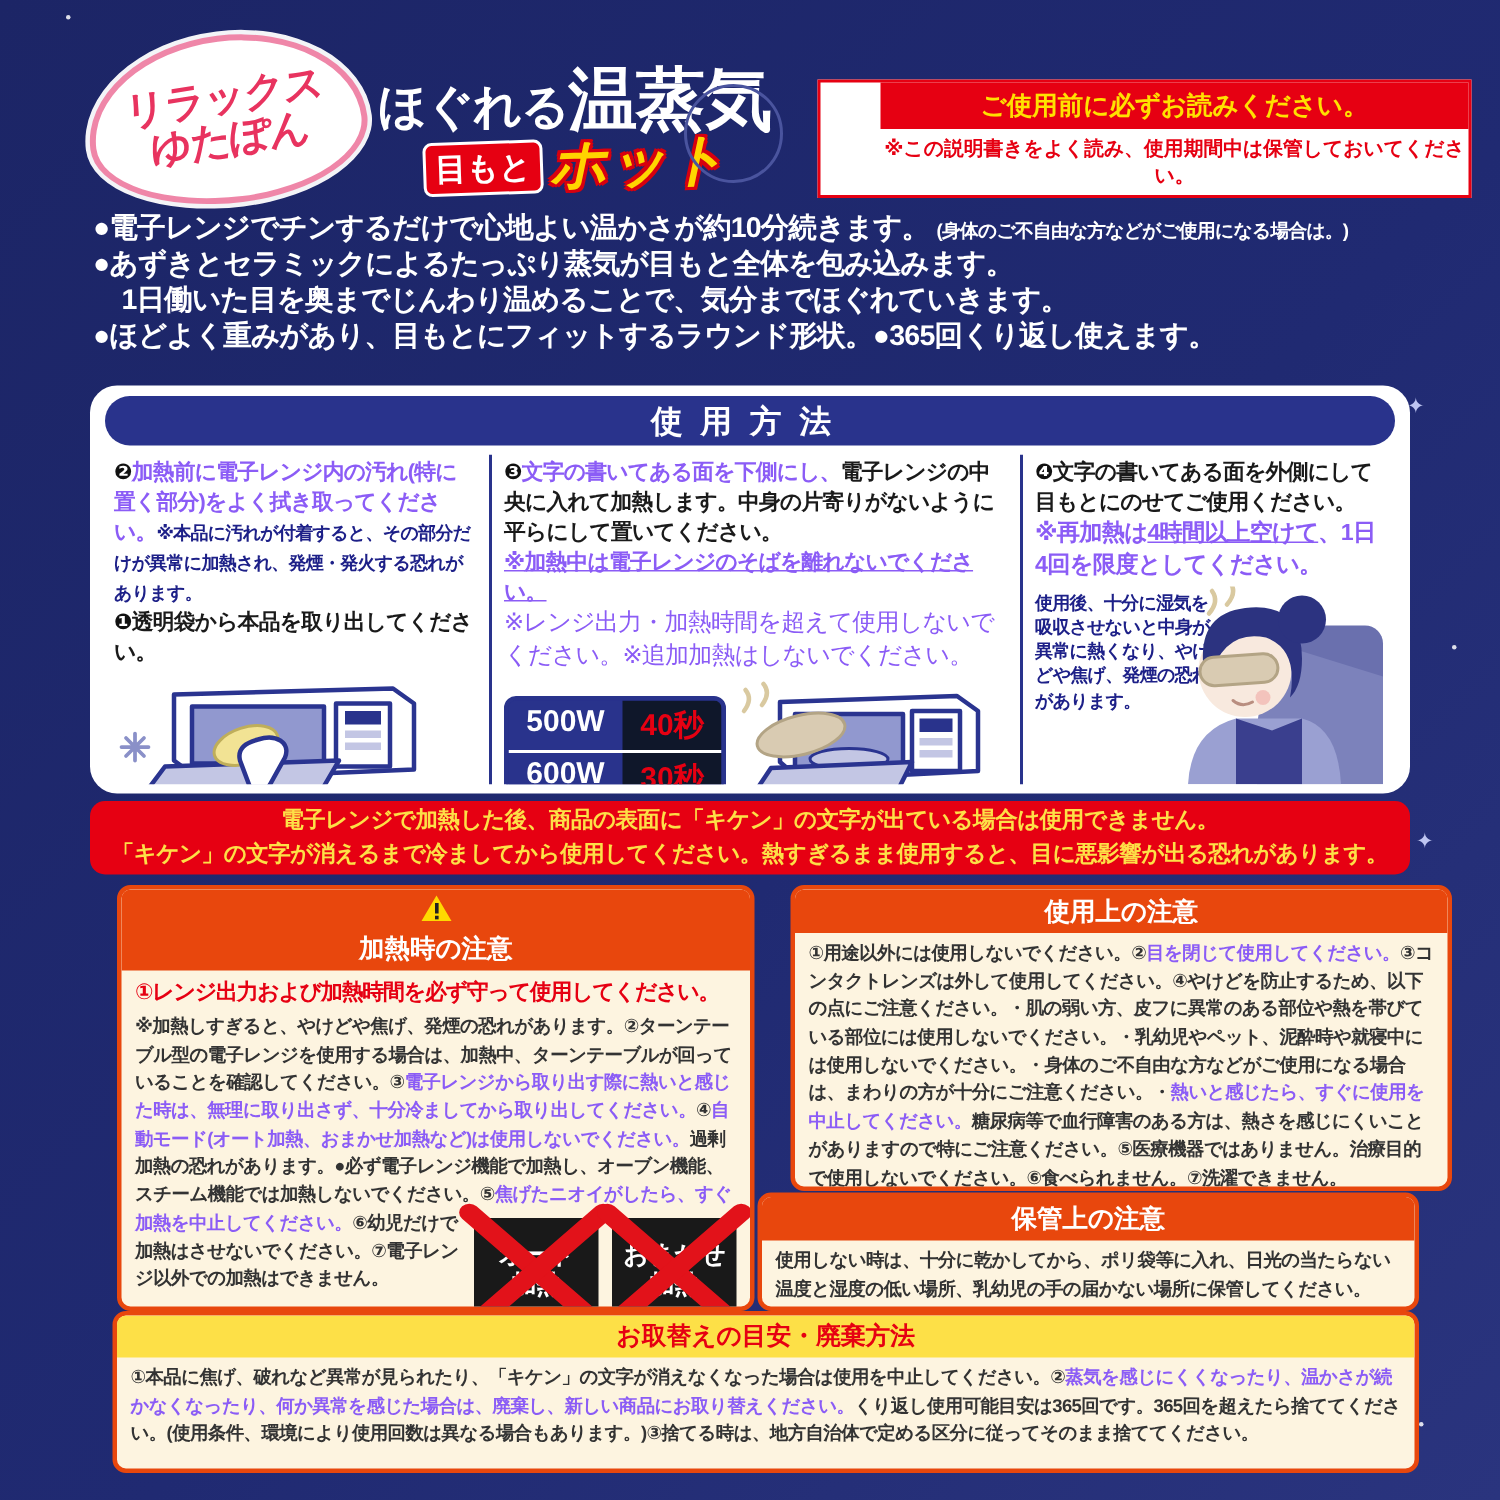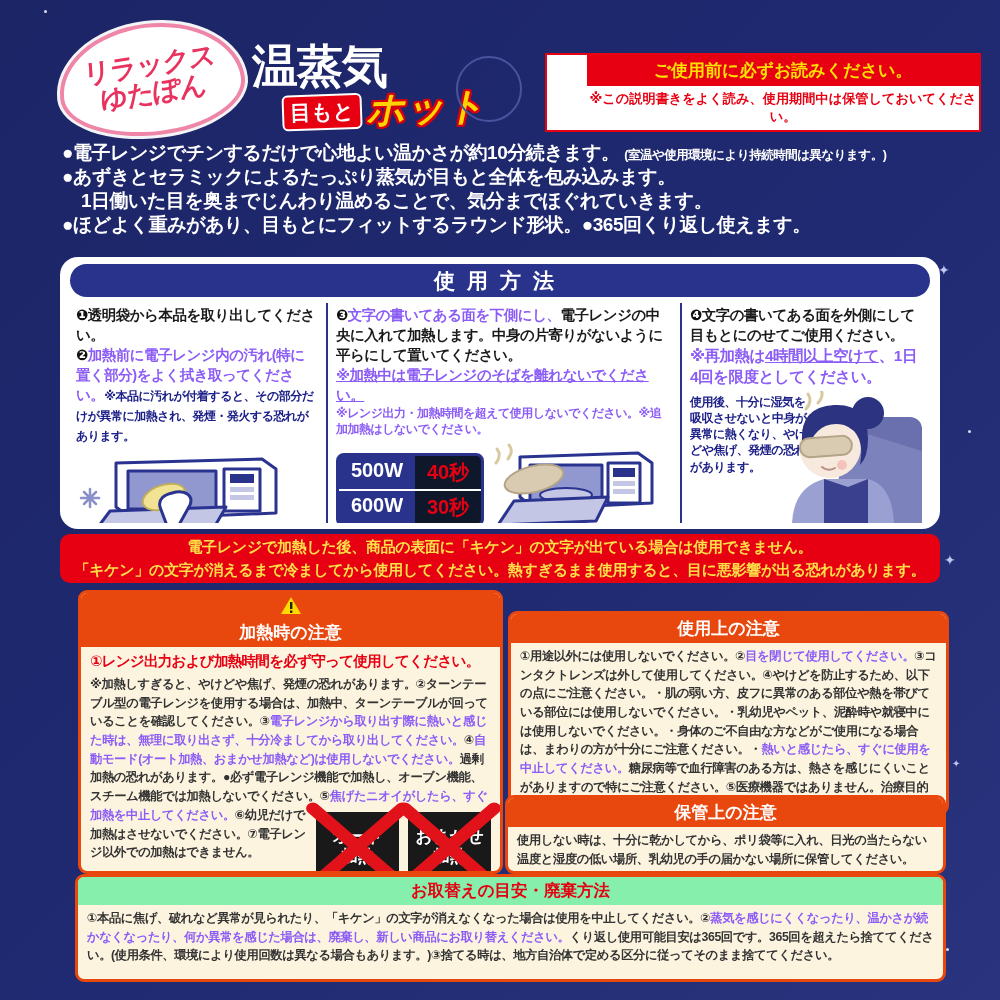--- a/index.html
+++ b/index.html
@@ -46,43 +46,43 @@
   .ucol1{width:242px;border-right:2px solid #29338c;}
   .ucol2{width:336px;border-right:2px solid #29338c;}
   .ucol3{flex:1;}
   .step{font-size:14.5px;font-weight:800;line-height:1.38;color:#1a1a1a;letter-spacing:-.5px;}
   .num{color:#111;}
   .red{color:#8b5cf6;}
   .navy{color:#1d2088;}
   .dark{color:#333;}
   .u{text-decoration:underline;}
   .small-note{font-size:12px;font-weight:700;letter-spacing:-.5px;line-height:1.35;}
-  .warn-sub{font-size:12px;font-weight:700;letter-spacing:-.5px;line-height:1.35;}
+  .warn-sub{font-size:16px;font-weight:400;letter-spacing:-.5px;line-height:1.35;}
   
   .power-row2{display:flex;align-items:flex-end;margin-top:4px;}
   .power{border:3px solid #29338c;border-radius:8px;overflow:hidden;background:#29338c;flex:0 0 auto;}
   .prow{display:flex;}
   .prow + .prow{border-top:2px solid #fff;}
   .pw{background:#29338c;color:#fff;font-weight:900;font-size:20px;padding:3px 7px;width:62px;text-align:center;}
   .pt{background:#0f172a;color:#e60012;font-weight:900;font-size:20px;padding:3px 7px;width:52px;text-align:center;}
   
   .danger{left:60px;top:534px;width:880px;height:49px;background:#e60012;border-radius:10px;
           color:#fde047;font-weight:800;font-size:15px;text-align:center;line-height:1.5;
           display:flex;flex-direction:column;justify-content:center;letter-spacing:-.3px;}
   
   .cbox{background:#fdf4e0;border:3px solid #e8470d;border-radius:9px;overflow:hidden;}
   .chead{background:#e8470d;color:#fff;font-weight:800;font-size:17px;text-align:center;
          padding:3px 0;display:flex;align-items:center;justify-content:center;gap:6px;flex-direction:column;}
   .cbody{font-size:12.3px;font-weight:700;line-height:1.52;letter-spacing:-.4px;padding:4px 9px;color:#333;}
   .clead{color:#e60012;font-weight:800;font-size:14.6px;letter-spacing:-.8px;padding:5px 9px 0;}
   .box-heat{left:78px;top:590px;width:419px;height:278px;}
-  .box-use{left:508px;top:590px;width:435px;height:198px;margin-top:21px;}
+  .box-use{left:527px;top:590px;width:435px;height:198px;}
   .box-store{left:505px;top:795px;width:435px;height:73px;}
   .box-disposal{left:75px;top:874px;width:865px;height:102px;}
-  .dhead{background:#86efac;color:#e60012;font-weight:800;font-size:16.5px;text-align:center;padding:3px 0;}
+  .dhead{background:#fde047;color:#e60012;font-weight:800;font-size:16.5px;text-align:center;padding:3px 0;}
   
   .crosses{float:right;display:flex;gap:9px;margin:6px 0 2px 8px;}
   .crossbox{position:relative;width:83px;height:70px;background:#191919;border-radius:7px;
             display:flex;flex-direction:column;align-items:center;justify-content:center;
             color:#fff;font-weight:800;font-size:17px;line-height:1.15;}
   .xmark{position:absolute;left:-7px;top:-7px;width:97px;height:84px;overflow:visible;}
   
   .mw1{margin-top:4px;}
   .woman-svg{position:absolute;right:2px;bottom:0;}
   .warn-tri{display:inline-block;}
@@ -102,55 +102,56 @@
   <div class="star" style="left:946px;top:948px;width:3px;height:3px;"></div>
 
   <div class="abs logo-wrap">
     <div class="logo-blob">
       <div class="logo-t">リラックス</div>
       <div class="logo-t">ゆたぽん</div>
     </div>
   </div>
 
   <div class="abs title-row">
+    <span class="title-light">ほぐれる</span>
     <span class="title-bold">温蒸気</span>
   </div>
 
   <div class="abs subtitle-row">
     <span class="memoto">目もと</span>
     <span class="hot">ホット</span>
   </div>
 
   <div class="abs hang-hole"></div>
 
   <div class="abs notice">
     <div class="notice-top">ご使用前に必ずお読みください。</div>
     <div class="notice-sub">※この説明書きをよく読み、使用期間中は保管しておいてください。</div>
   </div>
 
   <div class="abs features">
     <div class="feat-line">
       <span>●電子レンジでチンするだけで心地よい温かさが約10分続きます。</span>
-      <span class="feat-small">(室温や使用環境により持続時間は異なります。)</span>
+      <span class="feat-small">(身体のご不自由な方などがご使用になる場合は。)</span>
     </div>
     <div class="feat-line">●あずきとセラミックによるたっぷり蒸気が目もと全体を包み込みます。</div>
     <div class="feat-line feat-indent">1日働いた目を奥までじんわり温めることで、気分までほぐれていきます。</div>
     <div class="feat-line">●ほどよく重みがあり、目もとにフィットするラウンド形状。●365回くり返し使えます。</div>
   </div>
 
   <div class="abs usage">
     <div class="usage-title">使用方法</div>
     <div class="usage-cols">
 
       <div class="ucol ucol1">
         <div class="step">
+          <span class="num">❷</span><span class="red">加熱前に電子レンジ内の汚れ(特に置く部分)をよく拭き取ってください。</span><span class="navy small-note">※本品に汚れが付着すると、その部分だけが異常に加熱され、発煙・発火する恐れがあります。</span>
+        </div>
+        <div class="step">
           <span class="num">❶</span><span>透明袋から本品を取り出してください。</span>
-        </div>
-        <div class="step">
-          <span class="num">❷</span><span class="red">加熱前に電子レンジ内の汚れ(特に置く部分)をよく拭き取ってください。</span><span class="navy small-note">※本品に汚れが付着すると、その部分だけが異常に加熱され、発煙・発火する恐れがあります。</span>
         </div>
         <svg class="mw1" width="212" height="88" viewBox="0 0 212 88">
           <g stroke="#2a3490" stroke-width="3" fill="#fff" stroke-linejoin="round" stroke-linecap="round">
             <path d="M40 14 L186 10 L200 20 L200 64 L56 70 L40 58 Z"></path>
             <rect x="52" y="22" width="88" height="38" fill="#9198cf"></rect>
             <rect x="148" y="20" width="36" height="42" fill="#fff"></rect>
             <rect x="154" y="25" width="24" height="9" fill="#29338c" stroke="none"></rect>
             <rect x="154" y="38" width="24" height="5" fill="#c3c6e4" stroke="none"></rect>
             <rect x="154" y="46" width="24" height="5" fill="#c3c6e4" stroke="none"></rect>
             <path d="M34 62 L150 58 L136 82 L16 86 Z" fill="#c3c6e4"></path>

